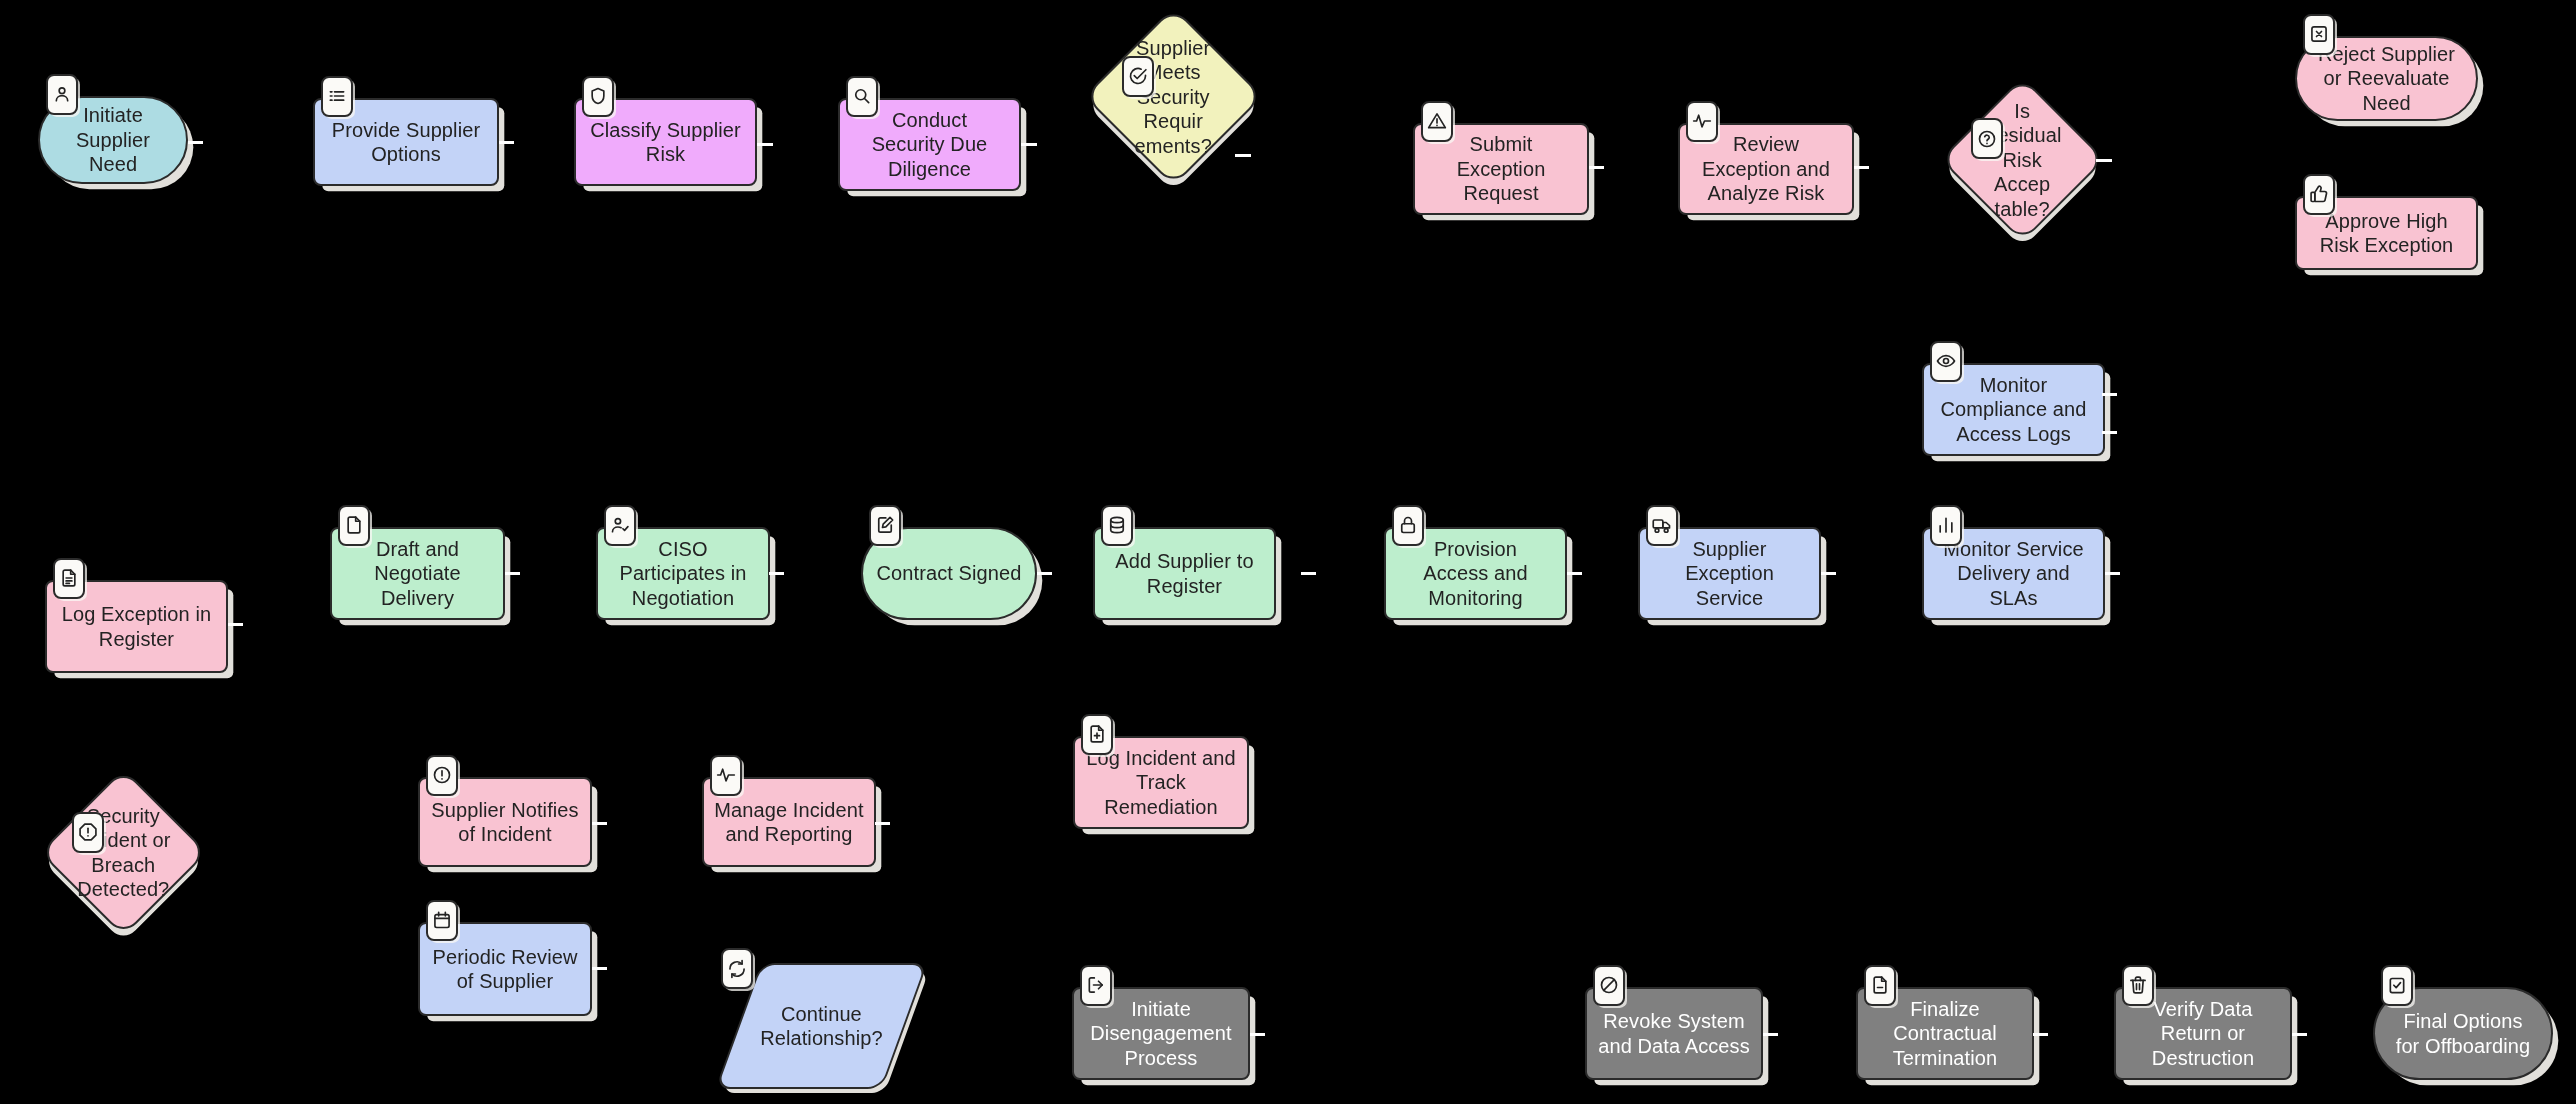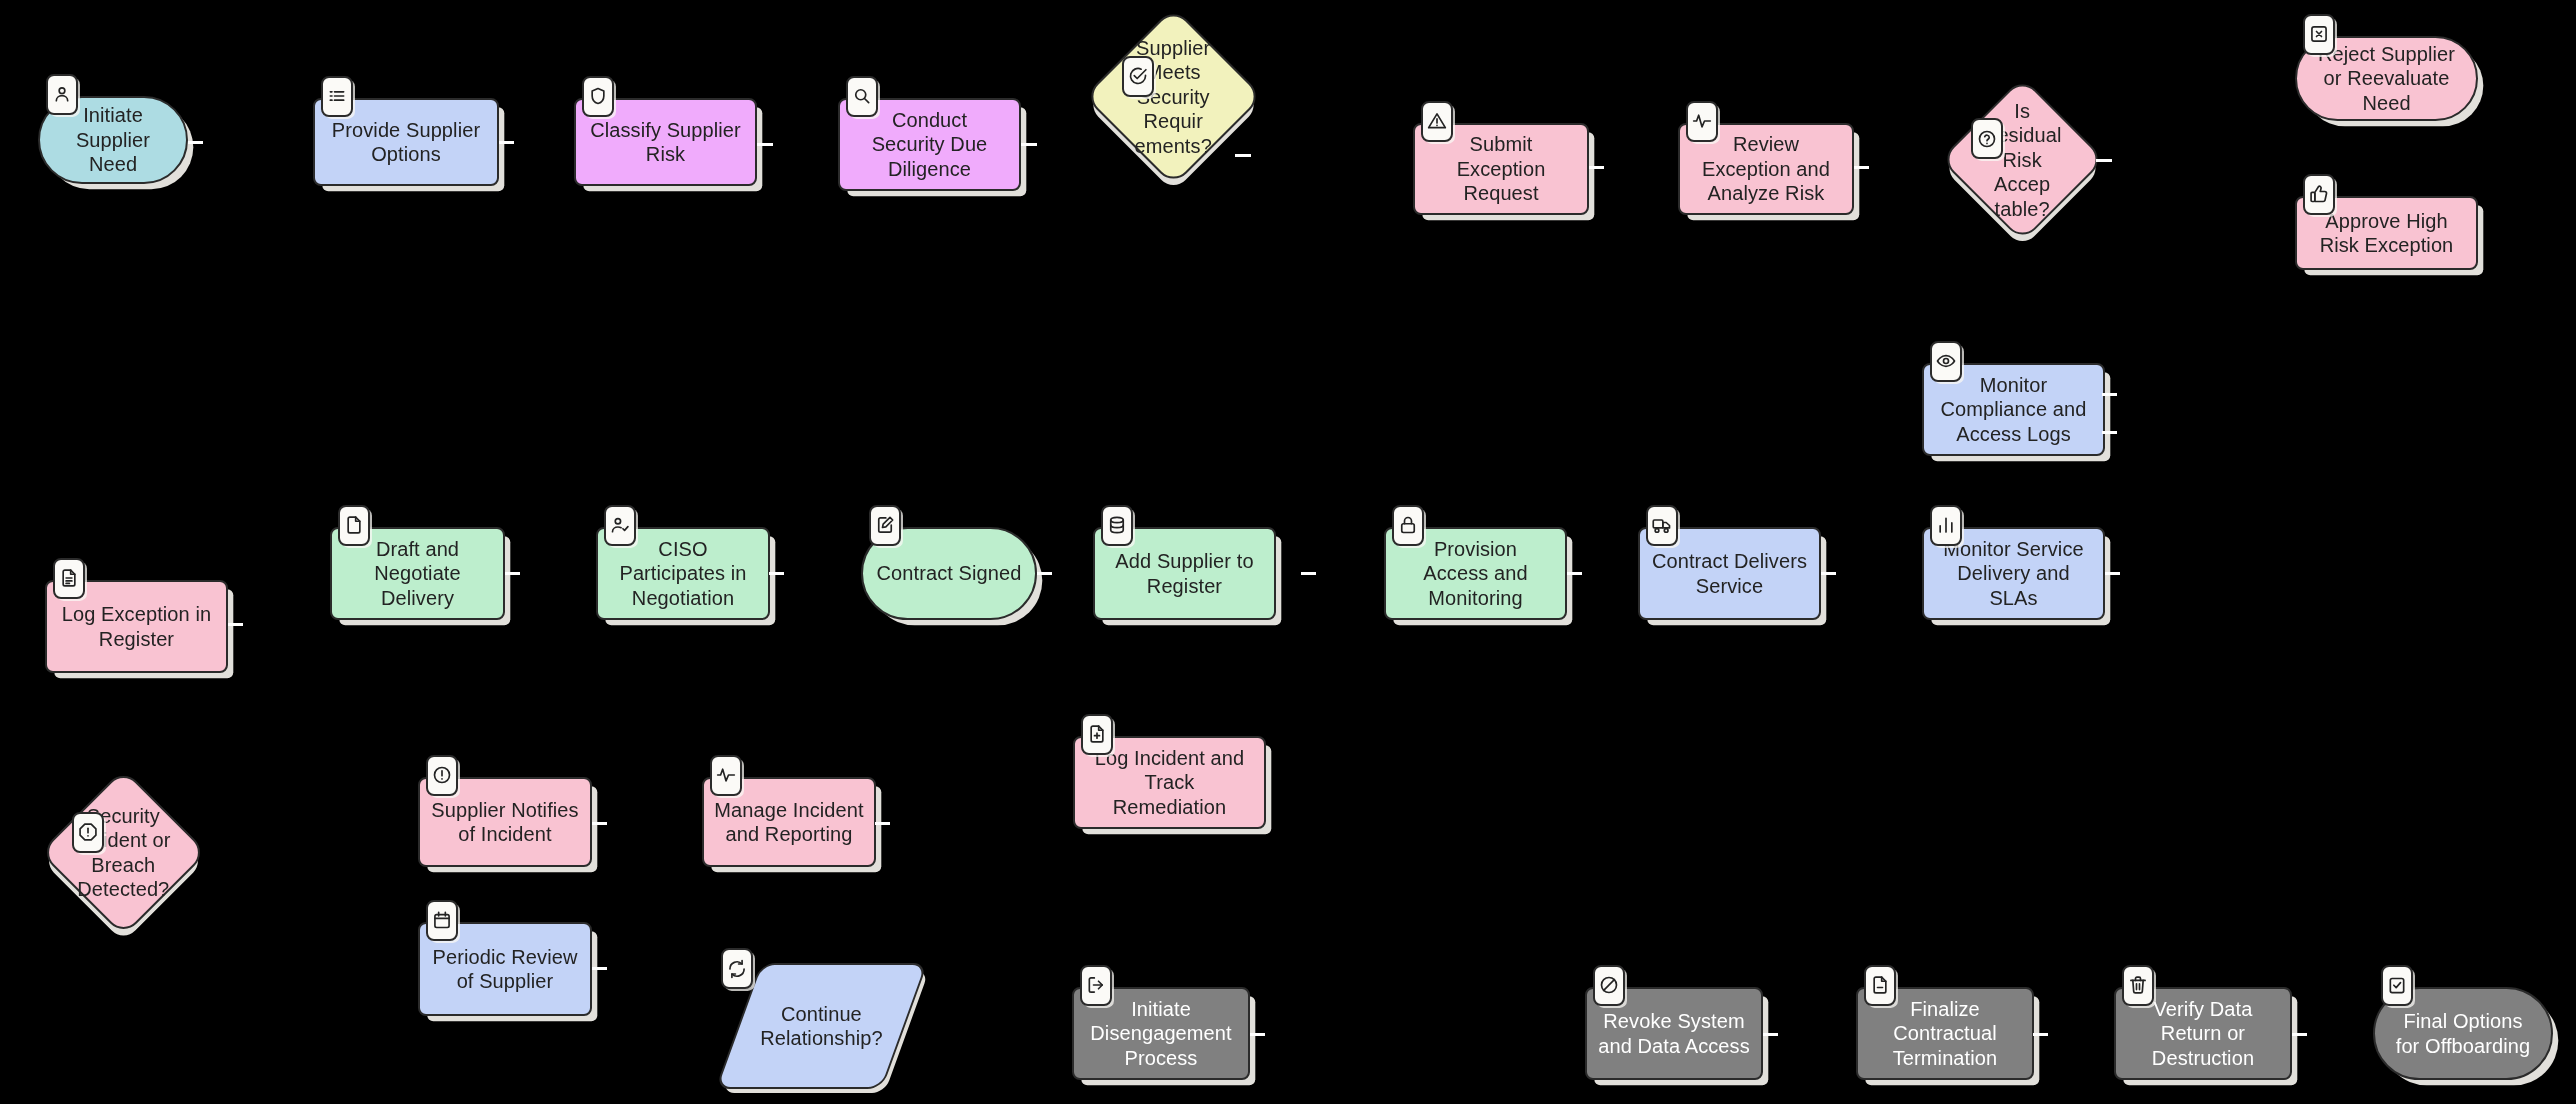--- a/index.html
+++ b/index.html
@@ -322,21 +322,21 @@
       </div>
       <div class="icon-badge" style="left: 8px; top: -22.5px;">
         <svg viewBox="0 0 24 24">
           <rect x="4.5" y="10.5" width="15" height="10.5" rx="2"></rect>
           <path d="M7.8 10.5V7.2a4.2 4.2 0 018.4 0v3.3"></path>
         </svg>
       </div>
     </div>
     <div class="node shape-rect c-blue" style="left: 1638px; top: 527px; width: 183px; height: 93px;">
       <div class="node-body">
-        <div class="node-label">Contract Delivers
+        <div class="node-label">Supplier Exception
 Service</div>
       </div>
       <div class="icon-badge" style="left: 8px; top: -22.5px;">
         <svg viewBox="0 0 24 24">
           <rect x="1.5" y="6" width="11.5" height="9.5" rx="1.4"></rect>
           <path d="M13 9h4l4 3.6v2.9h-8z"></path>
           <circle cx="6" cy="18.5" r="2.2"></circle>
           <circle cx="17" cy="18.5" r="2.2"></circle>
         </svg>
       </div>
@@ -385,21 +385,21 @@
       <div class="node-body">
         <div class="node-label">Manage Incident
 and Reporting</div>
       </div>
       <div class="icon-badge" style="left: 8px; top: -22.5px;">
         <svg viewBox="0 0 24 24">
           <path d="M2 12h3.5l2.5-7 4 14 3-7h7"></path>
         </svg>
       </div>
     </div>
-    <div class="node shape-rect c-pink" style="left: 1073px; top: 736px; width: 193px; height: 93px;">
+    <div class="node shape-rect c-pink" style="left: 1073px; top: 736px; width: 176px; height: 93px;">
       <div class="node-body">
         <div class="node-label">Log Incident and
 Track
 Remediation</div>
       </div>
       <div class="icon-badge" style="left: 8px; top: -22.5px;">
         <svg viewBox="0 0 24 24">
           <path d="M14 2.5H7a2 2 0 00-2 2v15a2 2 0 002 2h10a2 2 0 002-2V7.5z"></path>
           <path d="M14 2.5v5h5"></path>
           <path d="M12 11v6M9 14h6"></path>

